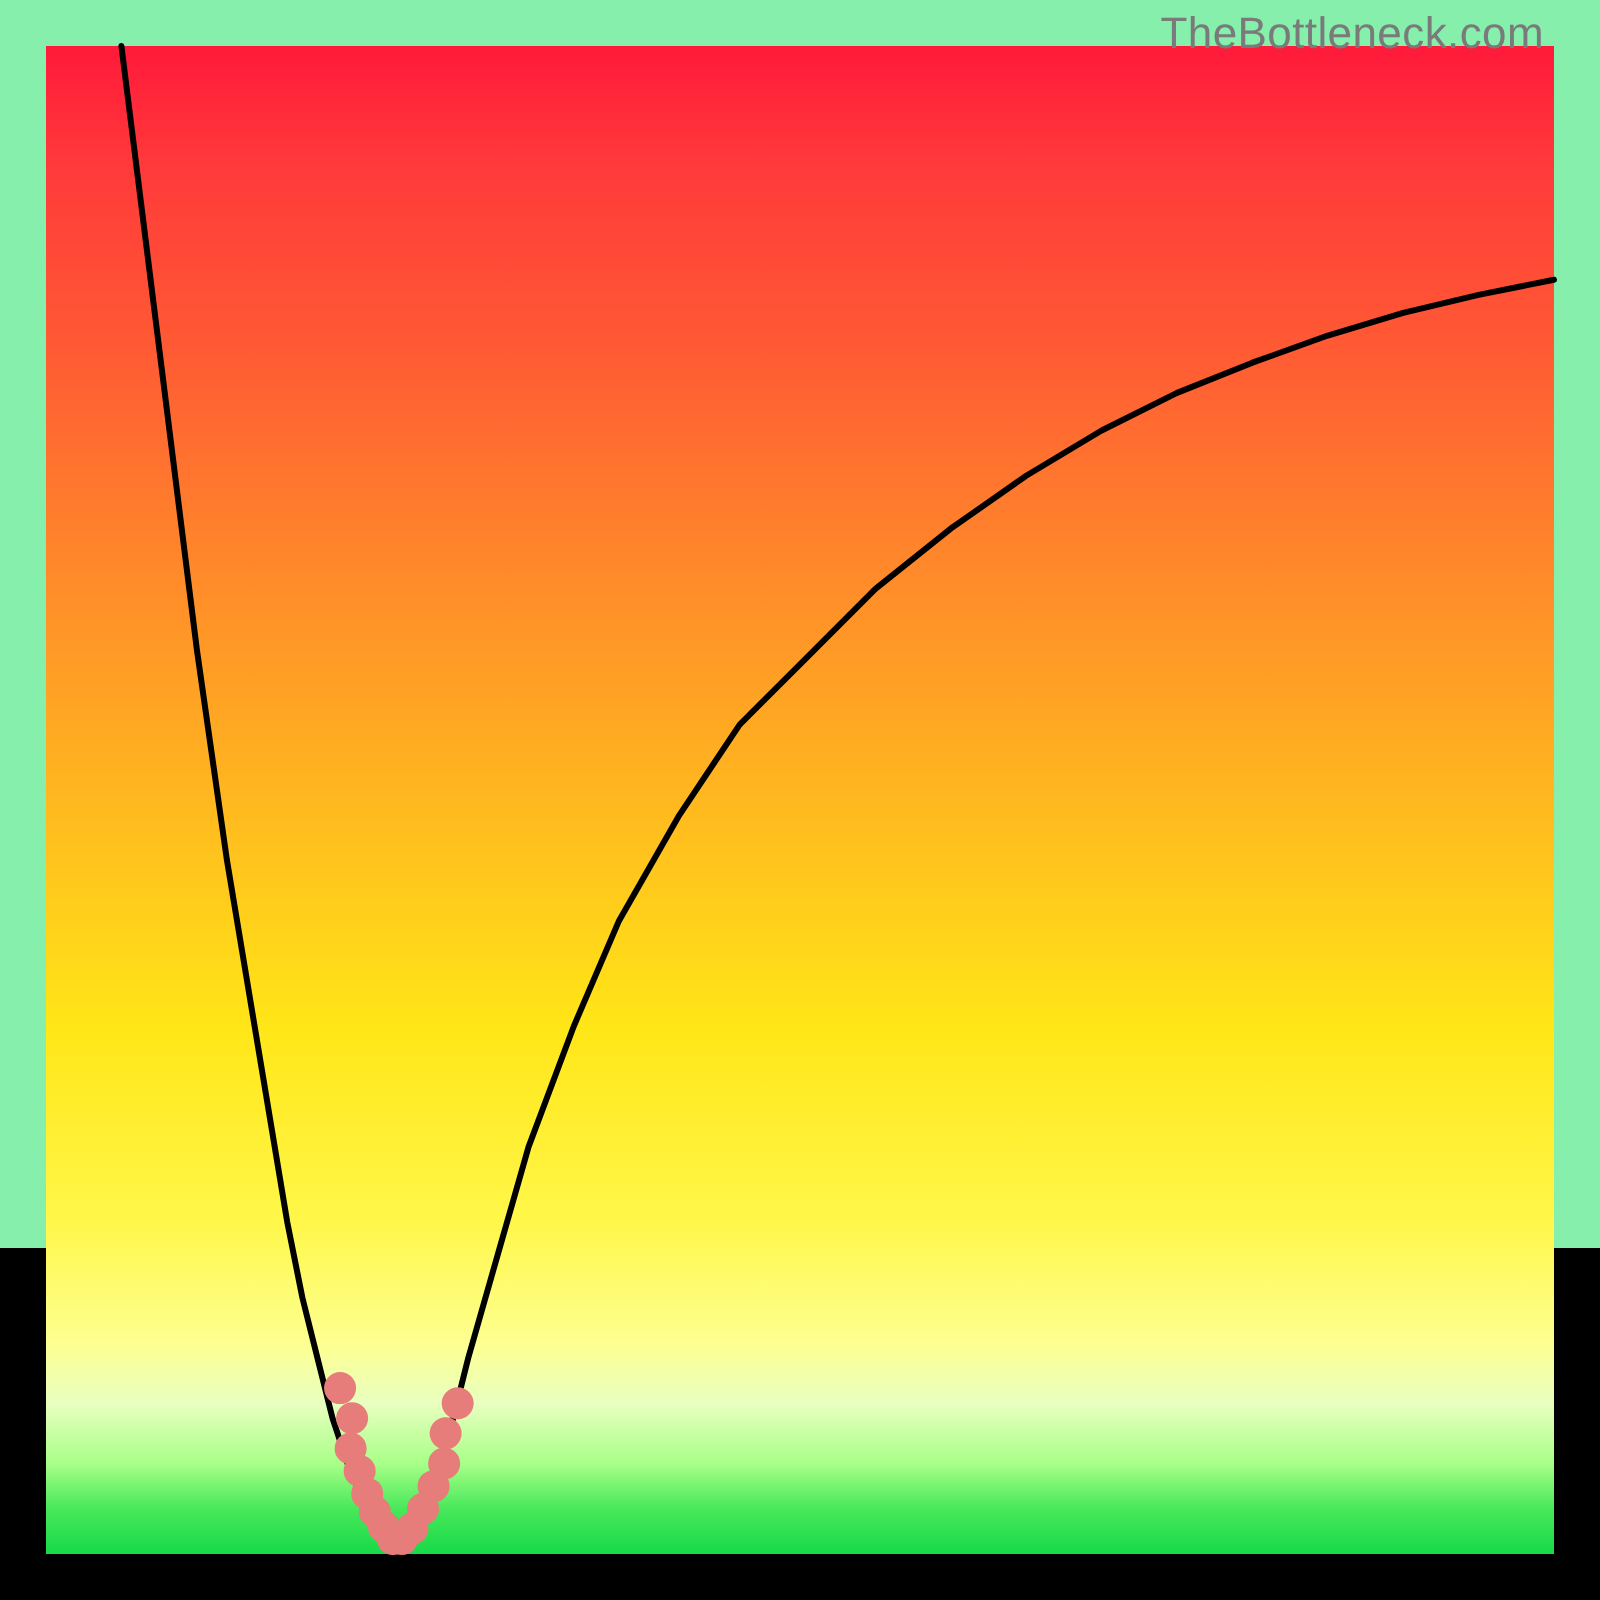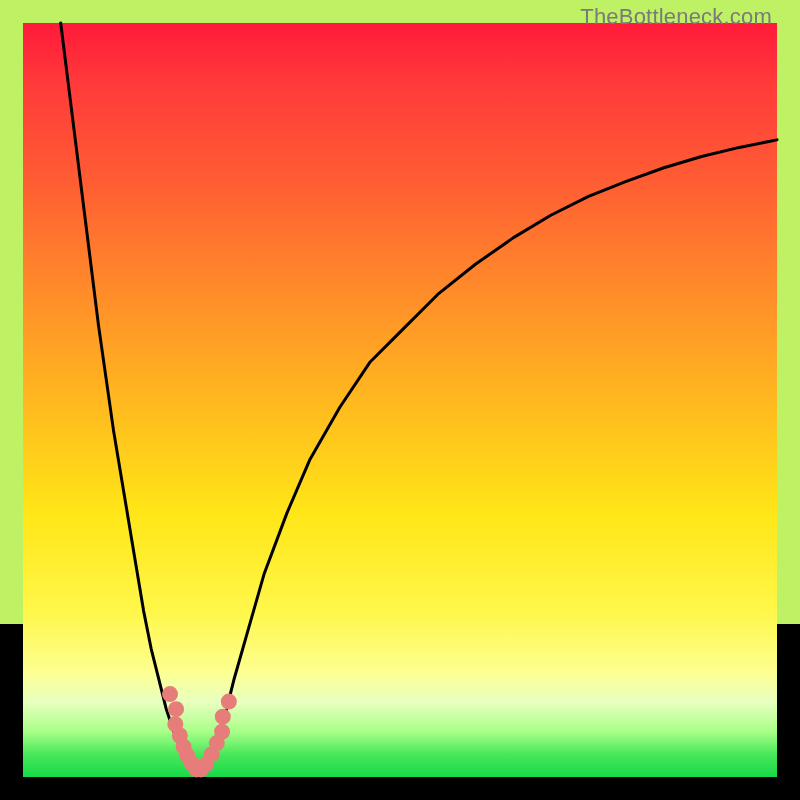--- a/index.html
+++ b/index.html
@@ -10,21 +10,21 @@
     overflow: hidden;
     background: #000;
     font-family: Arial, Helvetica, sans-serif;
   }
   .frame {
     position: absolute;
     left: 0;
     top: 0;
     width: 800px;
     height: 624px;
-    background: #bef264;
+    background: #86efac;
   }
   .plot-area {
     position: absolute;
     left: 23px;
     top: 23px;
     width: 754px;
     height: 754px;
     
     background: linear-gradient(
       to bottom,

